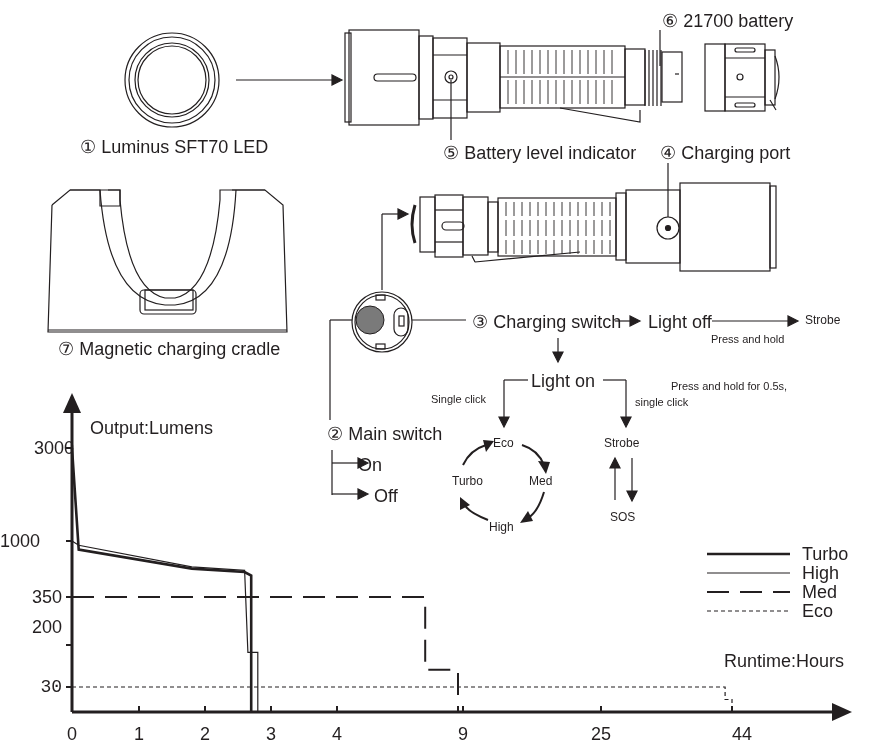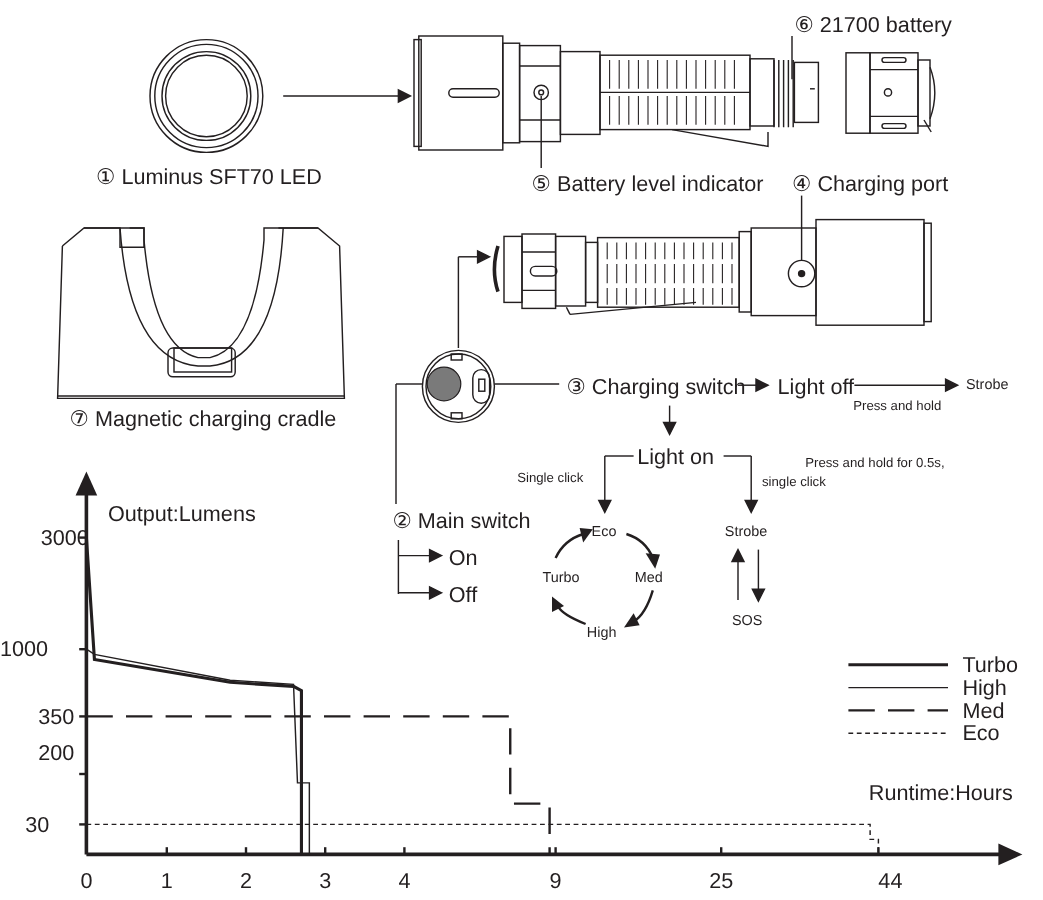--- a/index.html
+++ b/index.html
@@ -178,21 +178,21 @@
   <span>Charging port</span>
 </div>
 <div class="abs lbl" style="left:58px;top:338px;">
   <span>⑦</span>
   <span>Magnetic charging cradle</span>
 </div>
 <div class="abs lbl" style="left:327px;top:423px;">
   <span>②</span>
   <span>Main switch</span>
 </div>
-<div class="abs lbl" style="left:374px;top:455px;text-align:right;">On</div>
+<div class="abs lbl" style="left:358px;top:455px;text-align:right;">On</div>
 <div class="abs lbl" style="left:374px;top:486px;">Off</div>
 <div class="abs lbl" style="left:472px;top:311px;">
   <span>③</span>
   <span>Charging switch</span>
 </div>
 
 <div class="abs lbl" style="left:648px;top:312px;">Light off</div>
 <div class="abs sm" style="left:805px;top:313px;">Strobe</div>
 <div class="abs xs" style="left:711px;top:333px;">Press and hold</div>
 <div class="abs lbl" style="left:531px;top:371px;">Light on</div>
@@ -243,21 +243,21 @@
 <div class="abs lbl" style="left:724px;top:651px;">Runtime:Hours</div>
 <div id="tick-labels">
     <div class="abs lbl" style="left: 52px; width: 40px; text-align: center; top: 724px;">0</div>
     <div class="abs lbl" style="left: 119px; width: 40px; text-align: center; top: 724px;">1</div>
     <div class="abs lbl" style="left: 185px; width: 40px; text-align: center; top: 724px;">2</div>
     <div class="abs lbl" style="left: 251px; width: 40px; text-align: center; top: 724px;">3</div>
     <div class="abs lbl" style="left: 317px; width: 40px; text-align: center; top: 724px;">4</div>
     <div class="abs lbl" style="left: 443px; width: 40px; text-align: center; top: 724px;">9</div>
     <div class="abs lbl" style="left: 581px; width: 40px; text-align: center; top: 724px;">25</div>
     <div class="abs lbl" style="left: 712px; width: 40px; text-align: right; top: 724px;">44</div>
-    <div class="abs lbl" style="left: 0px; width: 62px; text-align: center; top: 677px;">30</div>
+    <div class="abs lbl" style="left: 0px; width: 62px; text-align: right; top: 677px; font-family: Liberation Mono, monospace;">30</div>
     <div class="abs lbl" style="left: 0px; width: 62px; text-align: right; top: 617px;">200</div>
     <div class="abs lbl" style="left: 0px; width: 62px; text-align: right; top: 587px;">350</div>
     <div class="abs lbl" style="left: 0px; width: 62px; top: 531px;">1000</div>
     <div class="abs lbl" style="left: 0px; width: 62px; text-align: right; top: 438px; padding-left: 12px;">3000</div>
   </div>
 <div id="legend-labels">
     <div class="abs lbl" style="left: 802px; top: 544px;">Turbo</div>
     <div class="abs lbl" style="left: 802px; top: 563px;">High</div>
     <div class="abs lbl" style="left: 802px; top: 582px;">Med</div>
     <div class="abs lbl" style="left: 802px; top: 601px;">Eco</div>

